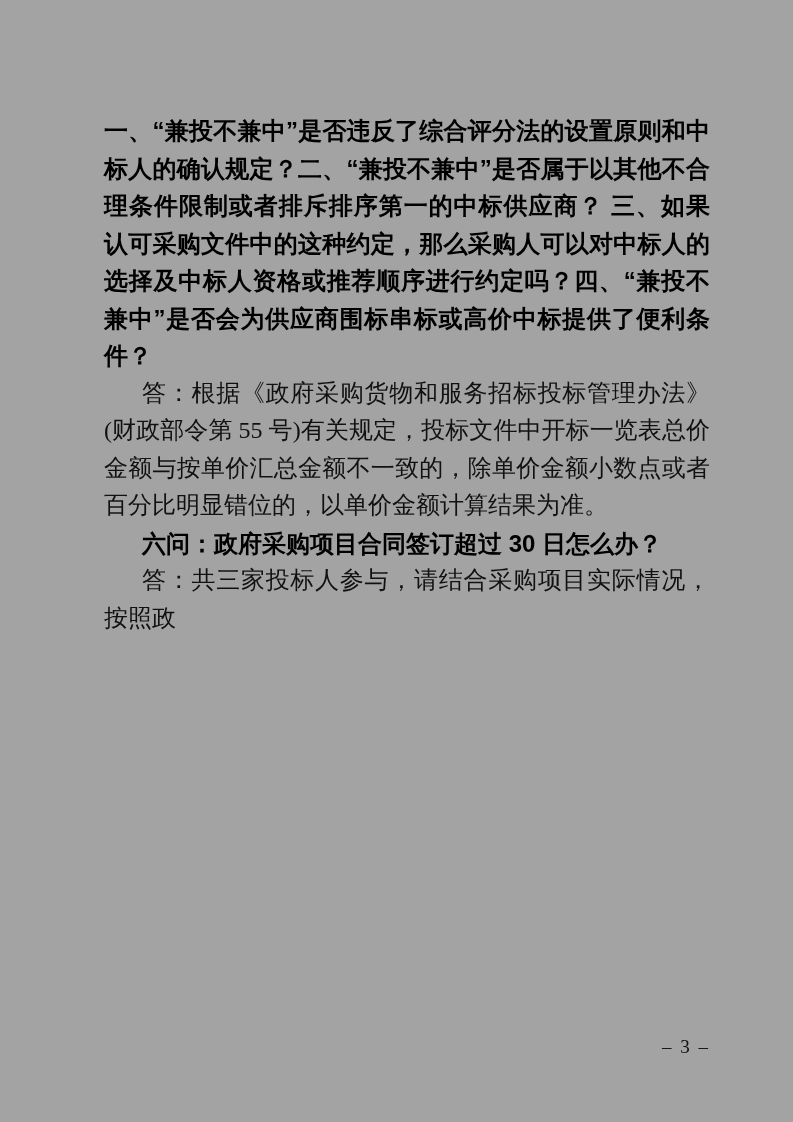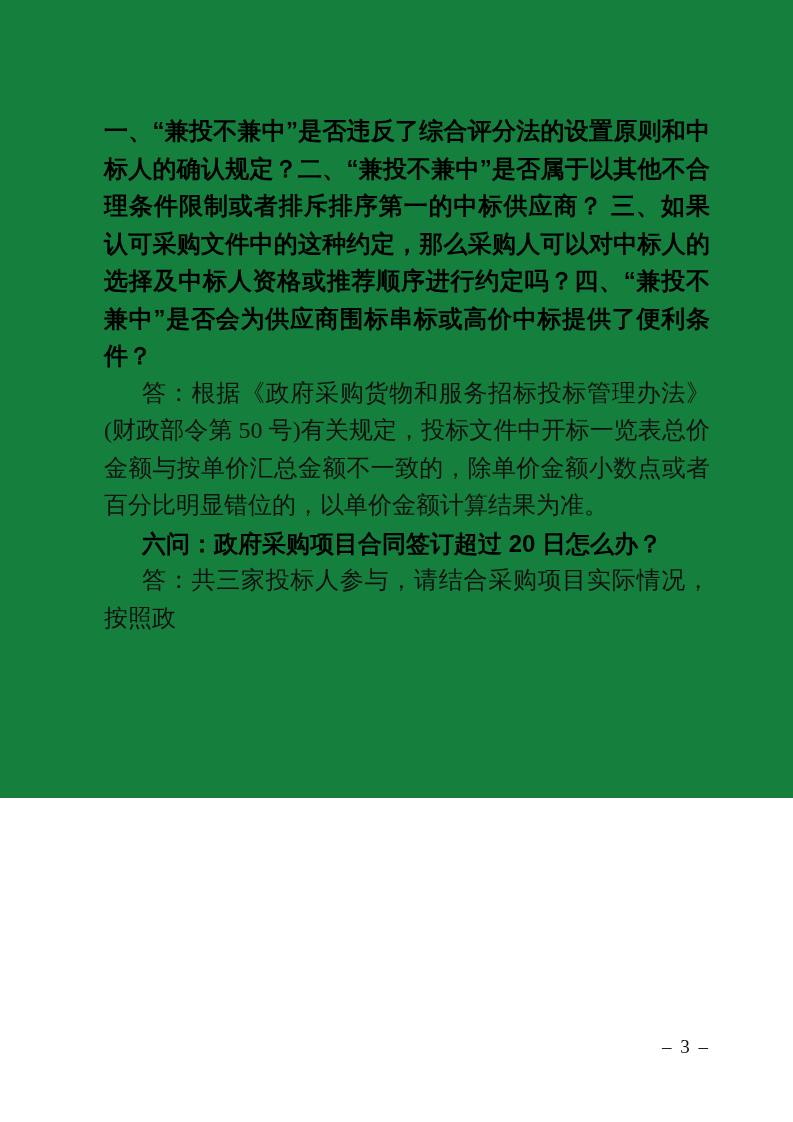--- a/index.html
+++ b/index.html
@@ -3,22 +3,22 @@
 <meta charset="utf-8">
 <style>
   html, body { margin: 0; padding: 0; }
   body {
     width: 793px; height: 1122px;
     background: #ffffff;
     overflow: hidden;
   }
   .page {
     position: relative;
-    width: 793px; height: 798px;
-    background: #15803d;
+    width: 793px; height: 1122px;
+    background: #a3a3a3;
     color: #000000;
   }
   .content {
     position: absolute;
     left: 104px; top: 112px;
     width: 606px;
   }
   .content p {
     margin: 0; padding: 0;
     font-size: 24px;
@@ -48,18 +48,18 @@
     letter-spacing: 2px;
     white-space: nowrap;
   }
 </style>
 </head>
 <body>
 
 <div class="page">
   <div class="content" id="paragraphs">
       <p class="question">一、“兼投不兼中”是否违反了综合评分法的设置原则和中标人的确认规定？二、“兼投不兼中”是否属于以其他不合理条件限制或者排斥排序第一的中标供应商？ 三、如果认可采购文件中的这种约定，那么采购人可以对中标人的选择及中标人资格或推荐顺序进行约定吗？四、“兼投不兼中”是否会为供应商围标串标或高价中标提供了便利条件？</p>
-      <p class="answer indent">答：根据《政府采购货物和服务招标投标管理办法》(财政部令第 50 号)有关规定，投标文件中开标一览表总价金额与按单价汇总金额不一致的，除单价金额小数点或者百分比明显错位的，以单价金额计算结果为准。</p>
-      <p class="question indent">六问：政府采购项目合同签订超过 20 日怎么办？</p>
+      <p class="answer indent">答：根据《政府采购货物和服务招标投标管理办法》(财政部令第 55 号)有关规定，投标文件中开标一览表总价金额与按单价汇总金额不一致的，除单价金额小数点或者百分比明显错位的，以单价金额计算结果为准。</p>
+      <p class="question indent">六问：政府采购项目合同签订超过 30 日怎么办？</p>
       <p class="answer indent">答：共三家投标人参与，请结合采购项目实际情况，按照政</p>
     </div>
   <div class="page-number">– 3 –</div>
 </div>
 
 </body></html>

